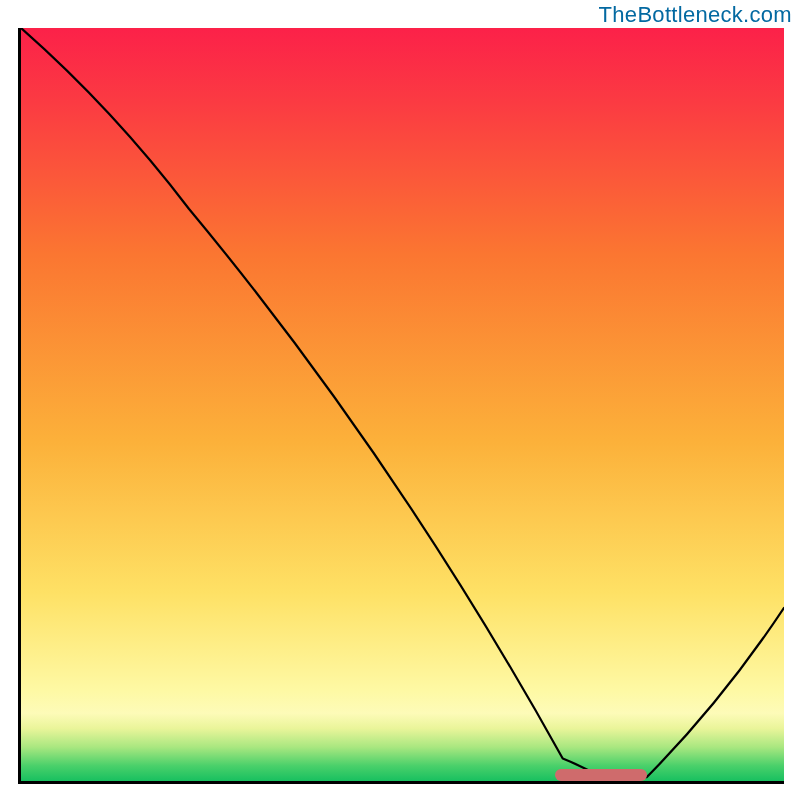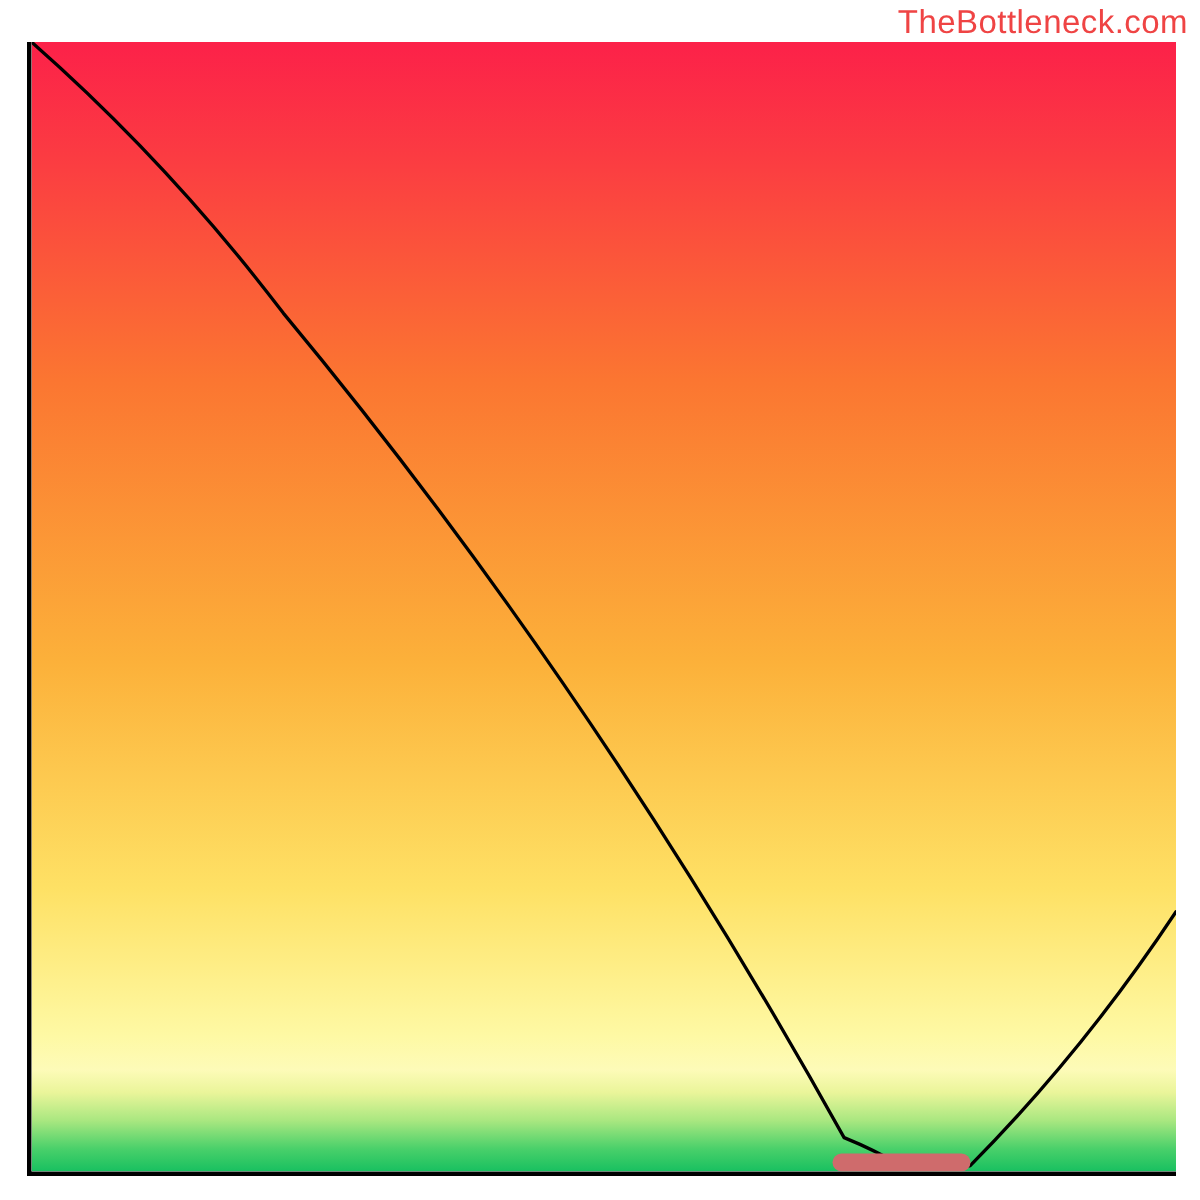--- a/index.html
+++ b/index.html
@@ -14,21 +14,21 @@
   .frame {
     position: relative;
     width: 800px;
     height: 800px;
     box-sizing: border-box;
   }
   .watermark {
     position: absolute;
     top: 2px;
     right: 8px;
-    color: #ef4444;
+    color: #0369a1;
     font-size: 22px;
     font-weight: 500;
     letter-spacing: 0.3px;
     z-index: 10;
   }
   .plot {
     position: absolute;
     left: 18px;
     top: 28px;
     width: 766px;

